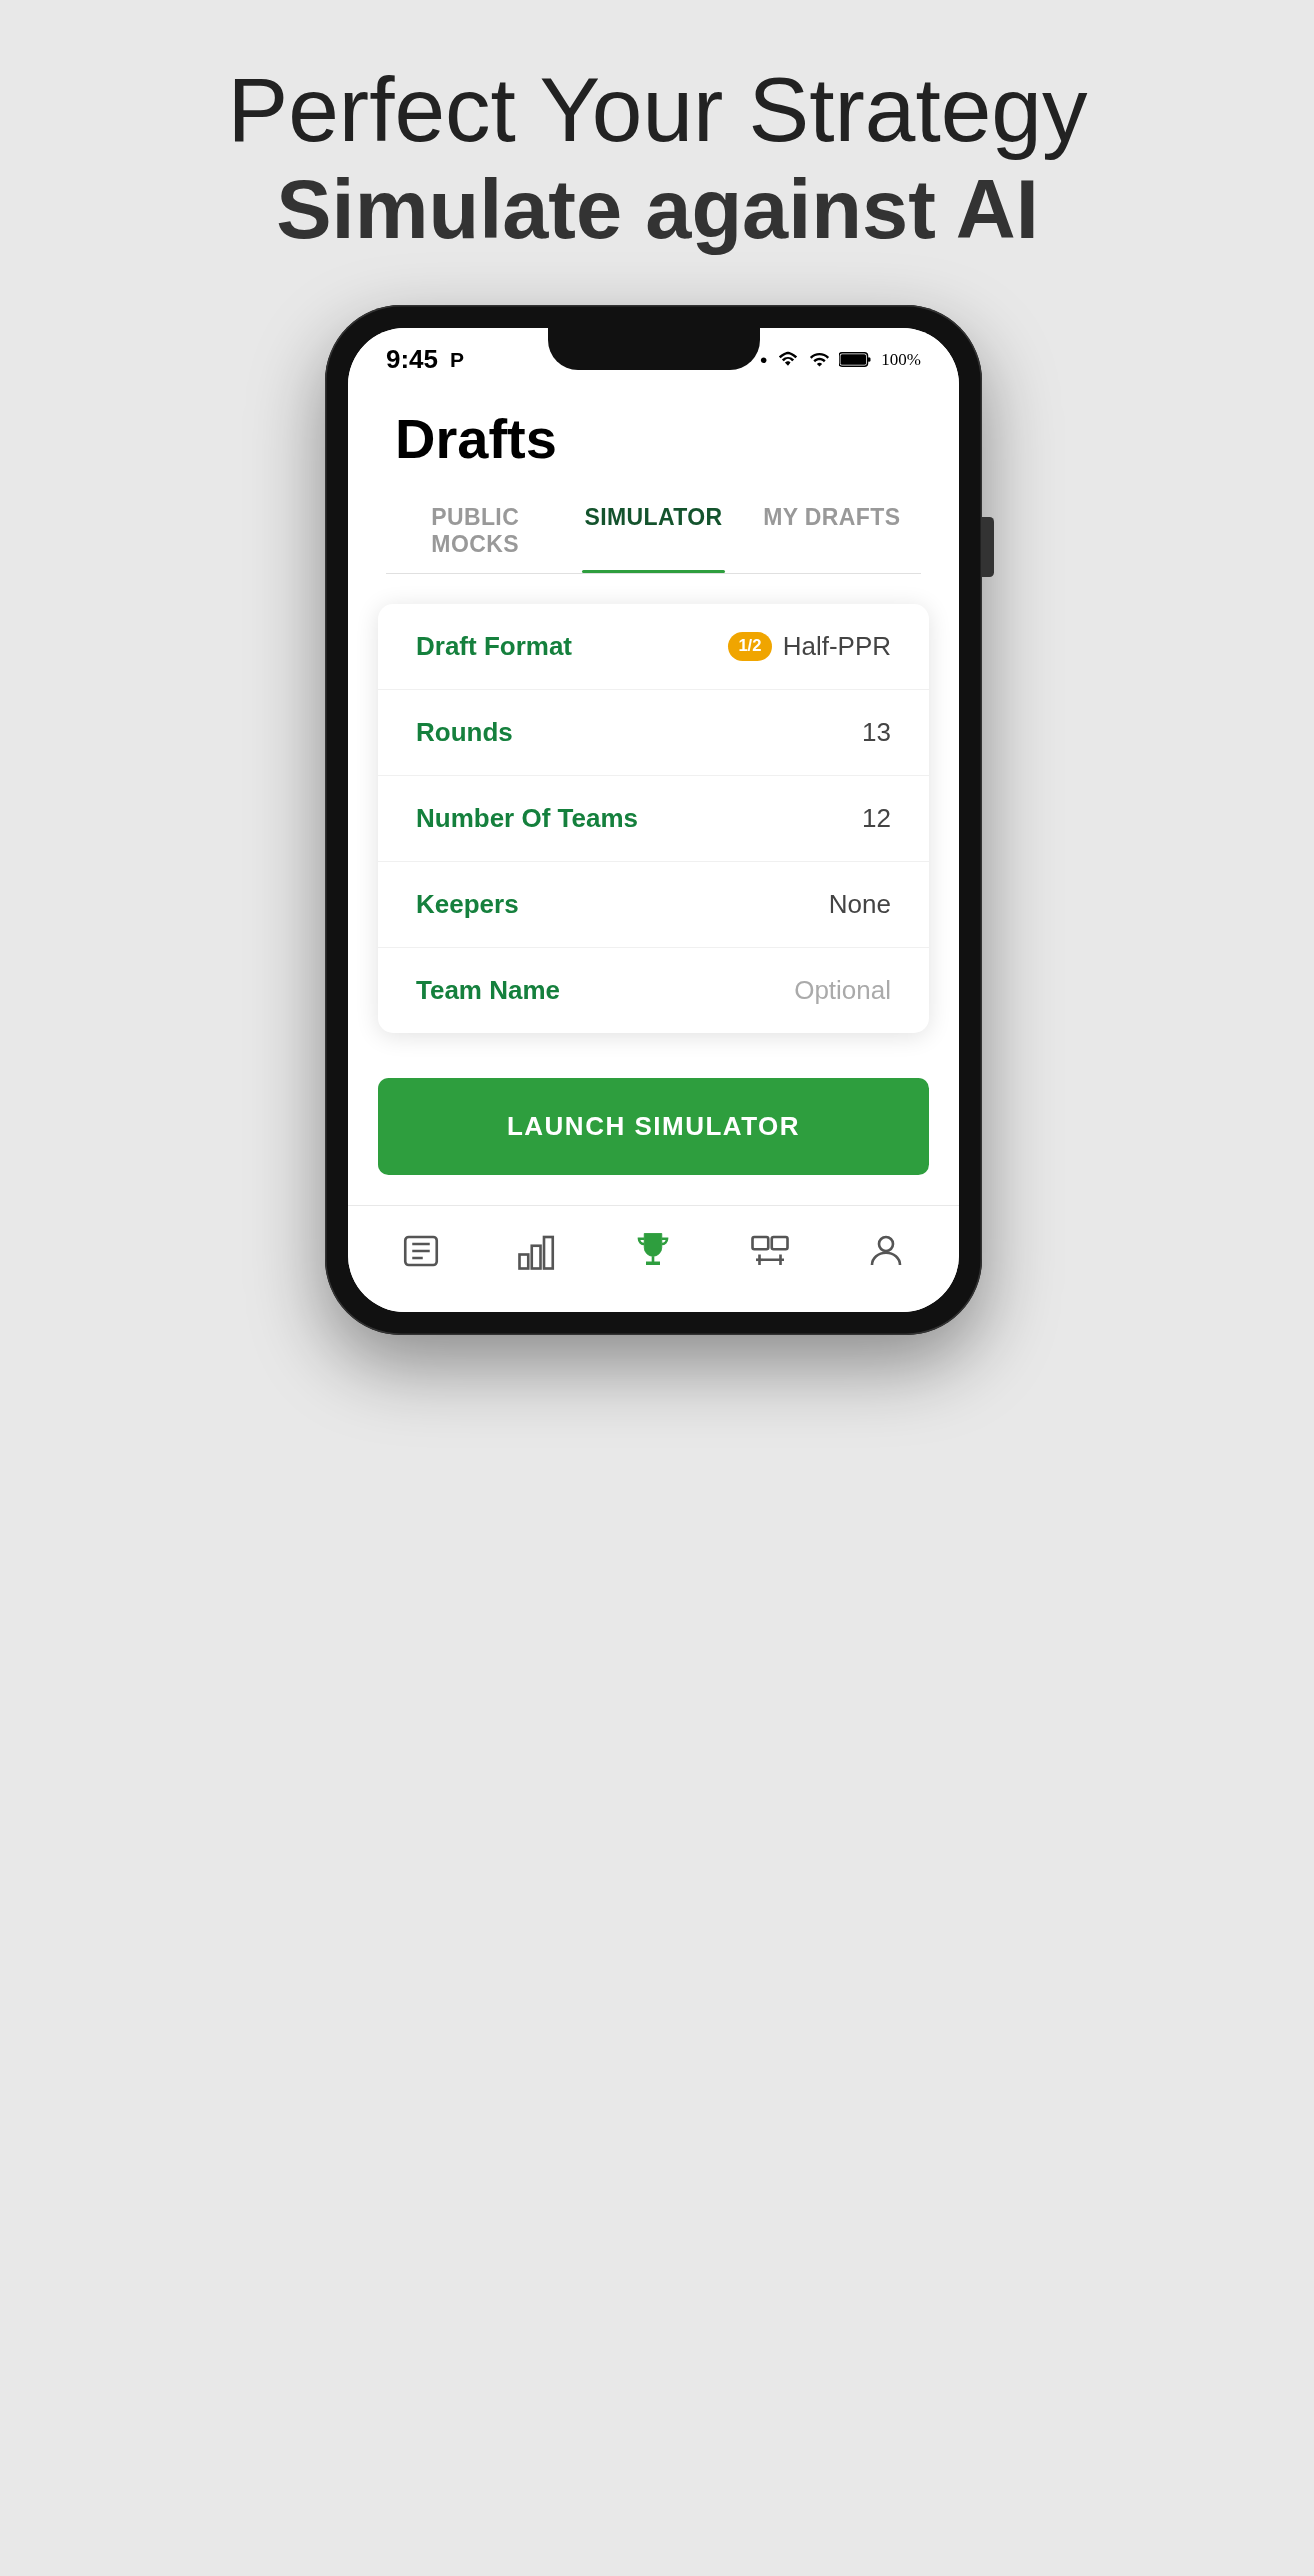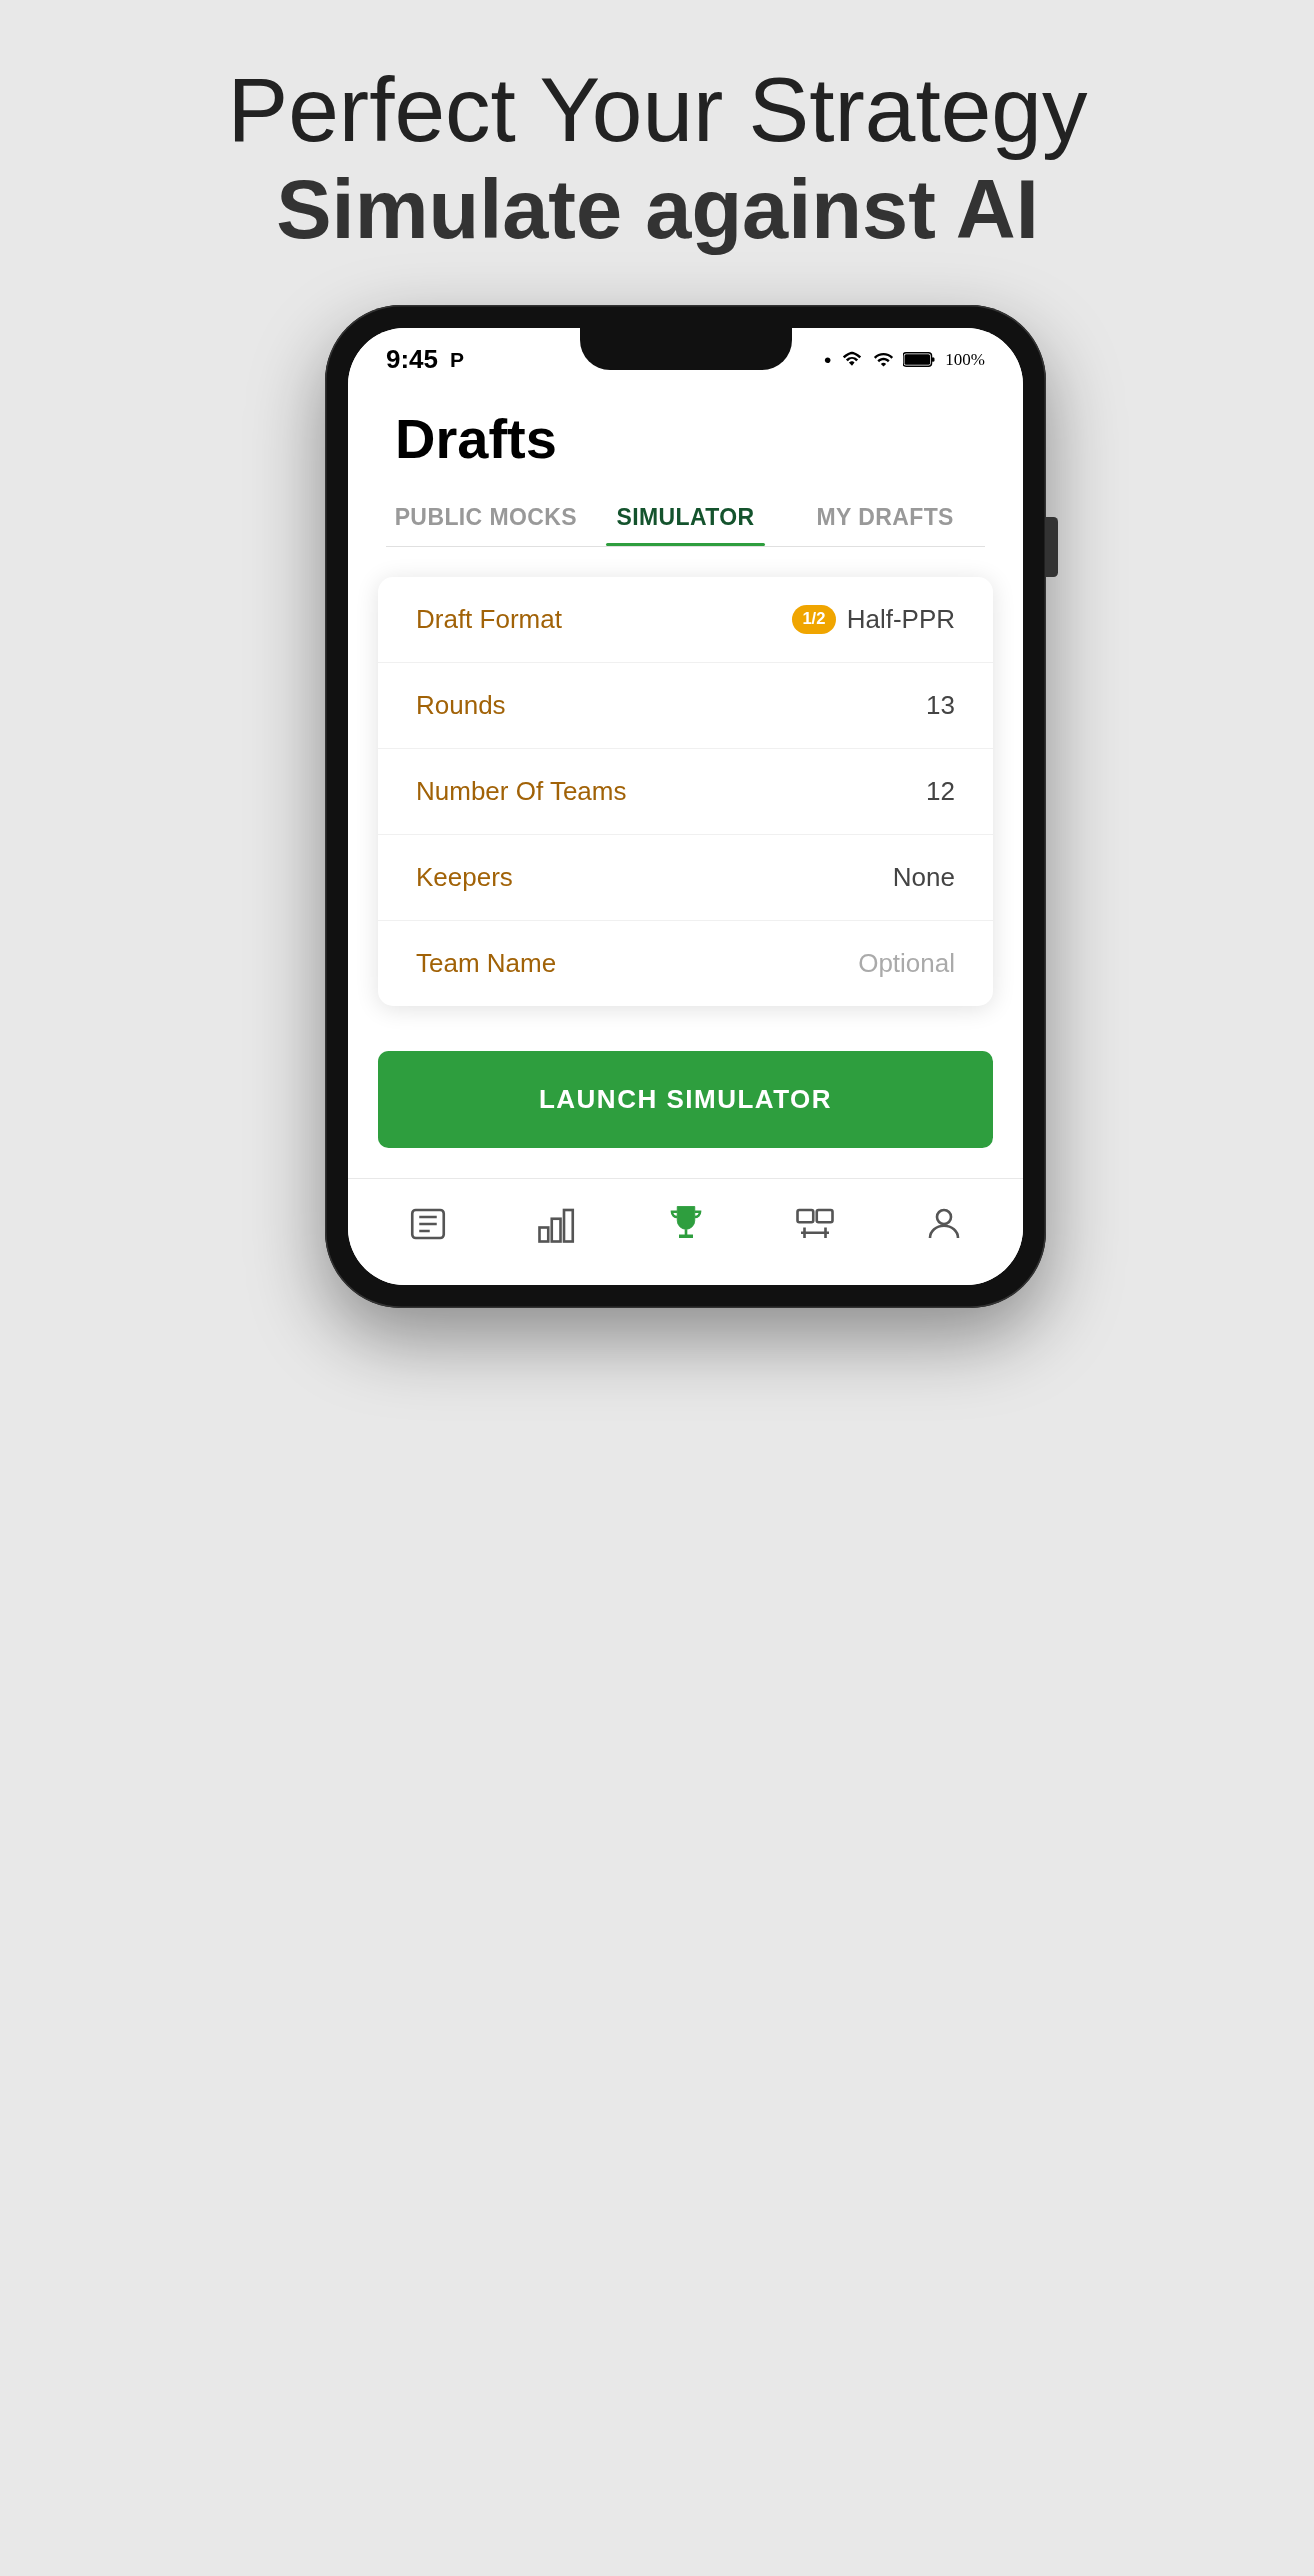--- a/index.html
+++ b/index.html
@@ -36,21 +36,21 @@
     }
 
     .phone-wrapper {
       position: relative;
       width: 665px;
       margin: 0 auto;
     }
 
     
     .phone-frame {
-      width: 721px;
+      width: 657px;
       background: #111;
       border-radius: 76px;
       padding: 23px;
       box-shadow: 0 30px 76px rgba(0,0,0,0.4), inset 0 0 0 1.5px #333;
       position: relative;
     }
 
     .phone-screen {
       background: #fff;
       border-radius: 57px;
@@ -166,22 +166,22 @@
       border-bottom: 0.8px solid #f0f0f0;
     }
 
     .card-row:last-of-type {
       border-bottom: none;
       gap: 9px;
     }
 
     .row-label {
       font-size: 26px;
-      font-weight: 400;
-      color: #a16207;
+      font-weight: 700;
+      color: #15803d;
     }
 
     .row-value {
       font-size: 26px;
       font-weight: 400;
       color: #444;
       display: flex;
       align-items: center;
       gap: 10.6px;
     }

